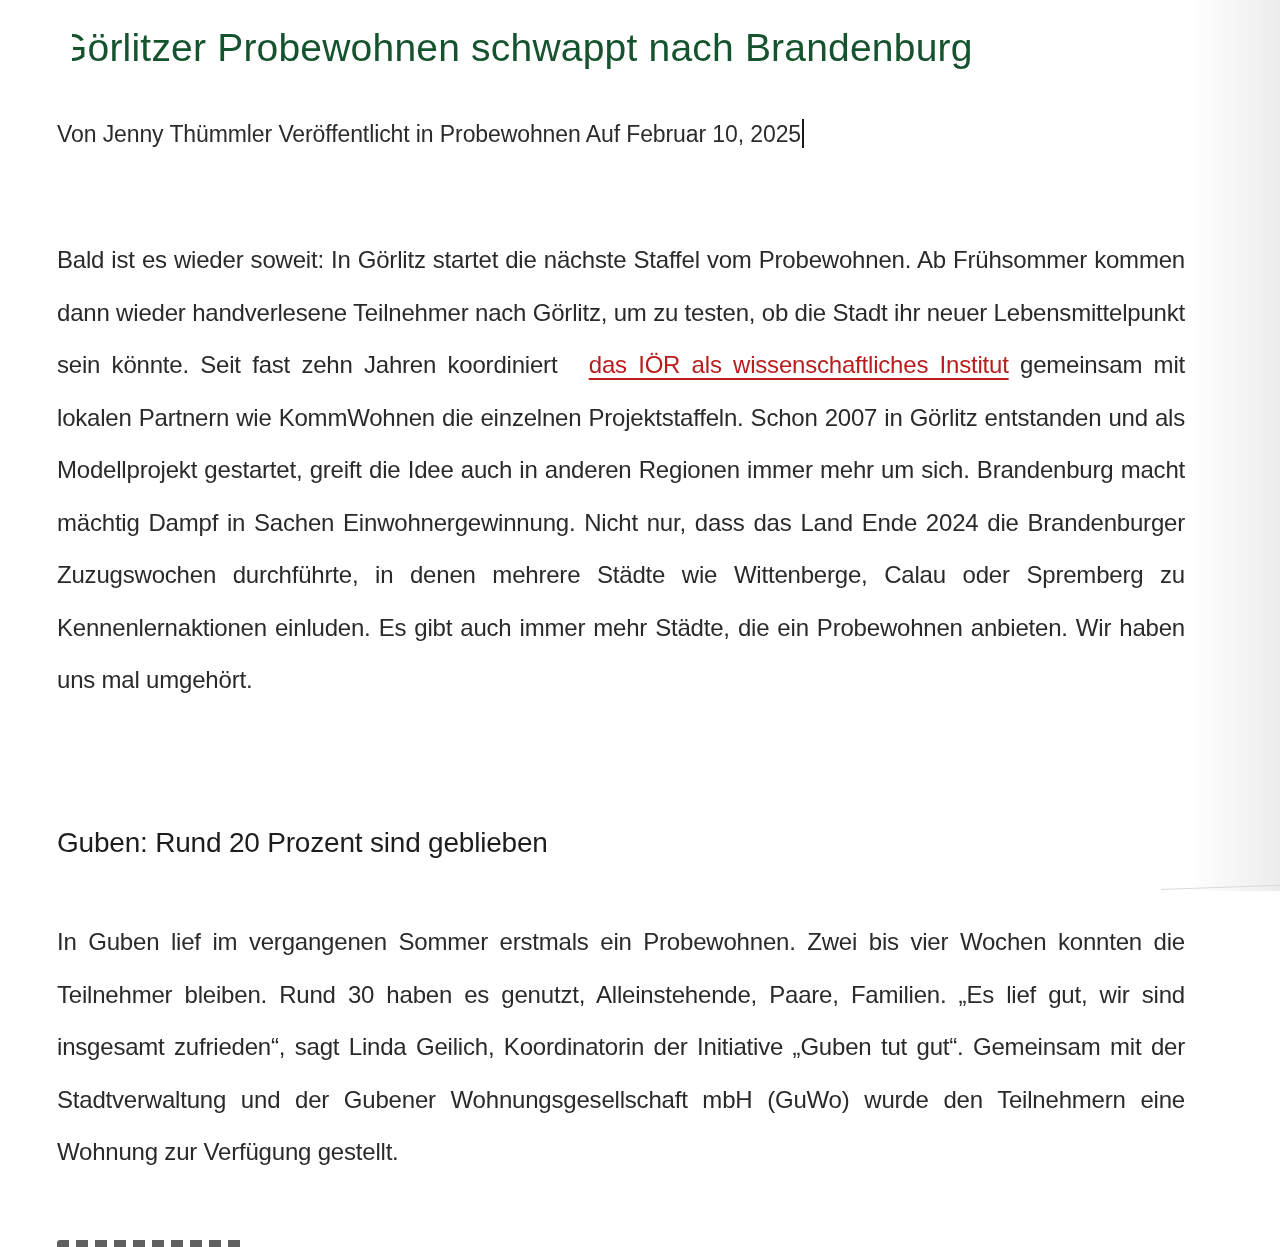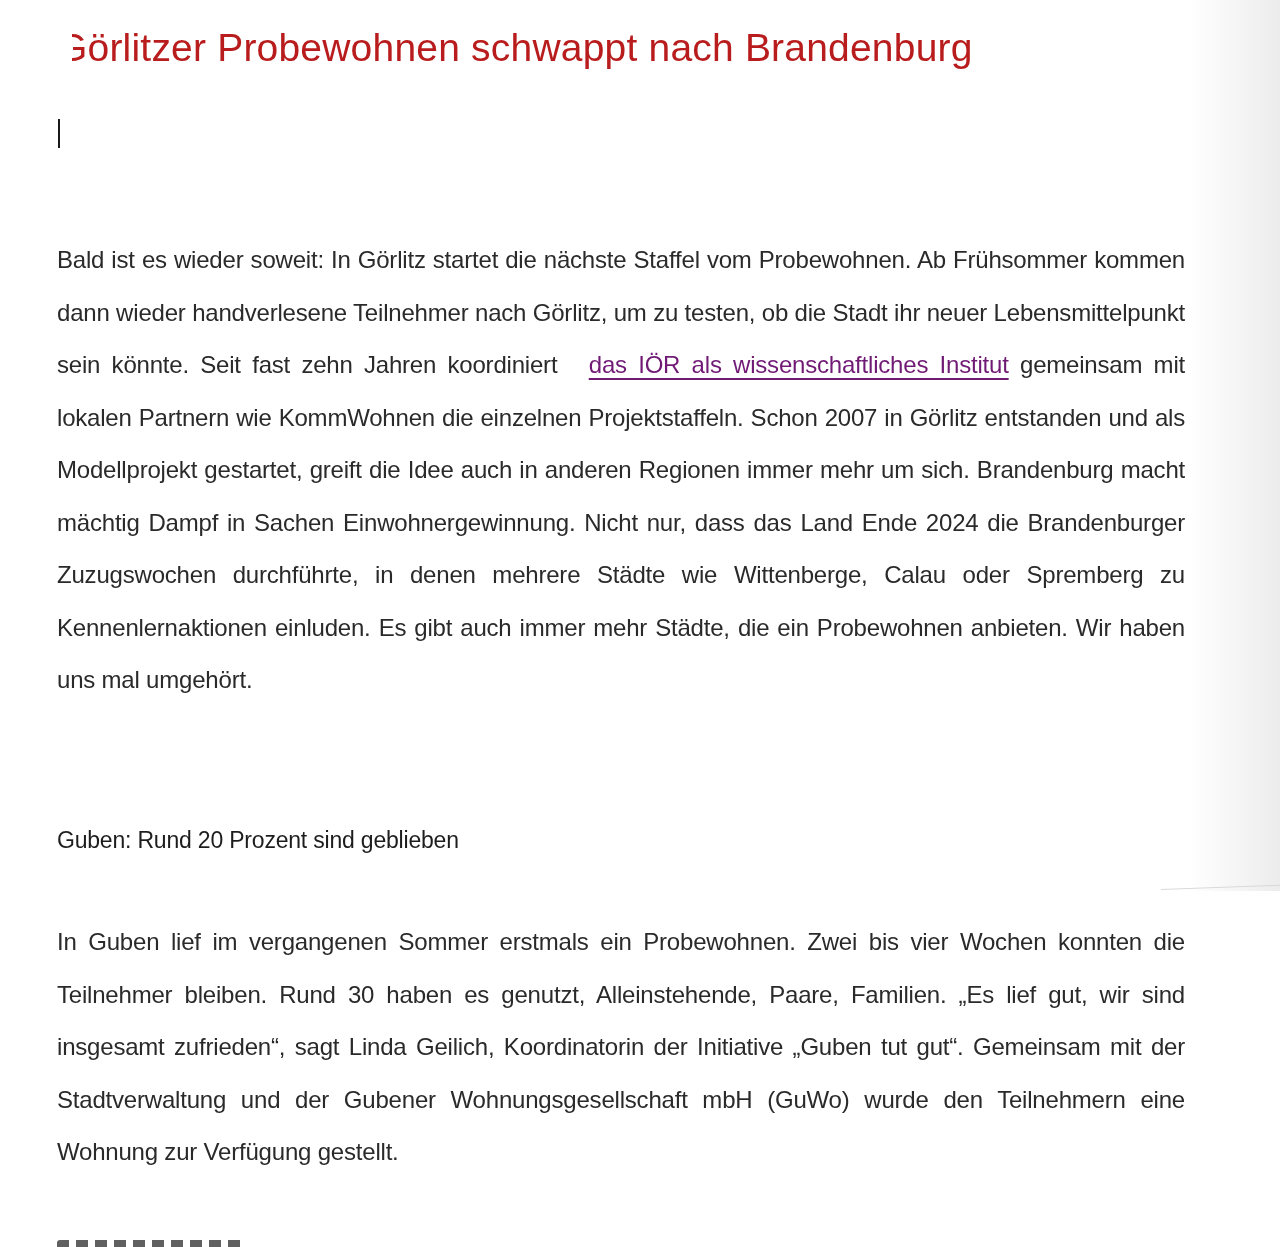--- a/index.html
+++ b/index.html
@@ -22,21 +22,21 @@
     left: 72px; top: 24px;
     width: 1110px; height: 66px;
     overflow: hidden;
   }
   .title-clip h1 {
     margin-left: -15px;
     white-space: nowrap;
     font-size: 39px;
     font-weight: 500;
     letter-spacing: 0.2px;
-    color: #b91c1c;
+    color: #14532d;
     line-height: 1.25;
   }
 
   
   .byline {
     position: absolute;
     left: 57px; top: 119px;
     font-size: 23px;
     color: #2b2b2b;
     letter-spacing: -0.1px;
@@ -59,32 +59,32 @@
     line-height: 52.5px;
     letter-spacing: -0.2px;
     color: #2a2a2a;
     text-align: justify;
     text-align-last: left;
   }
   .para-intro { top: 234px; }
   .para-guben { top: 916px; }
 
   .text-link {
-    color: #701a75;
+    color: #b91c1c;
     text-decoration: underline;
     text-decoration-thickness: 2px;
     text-underline-offset: 5px;
     cursor: pointer;
     margin-left: 20px;
   }
 
   .section-heading {
     position: absolute;
     left: 57px; top: 827px;
-    font-size: 23px;
+    font-size: 28px;
     font-weight: 400;
     letter-spacing: -0.2px;
     color: #1d1d1d;
   }
 
   
   .clipped-line {
     position: absolute;
     left: 57px; top: 1240px;
     width: 188px; height: 7px;
@@ -116,21 +116,21 @@
 </head>
 <body>
 
 <div class="page">
 
   <div class="title-clip">
     <h1>Görlitzer Probewohnen schwappt nach Brandenburg</h1>
   </div>
 
   <div class="byline">
-    <span class="caret"></span>
+    <span>Von Jenny Thümmler Veröffentlicht in Probewohnen Auf Februar 10, 2025</span><span class="caret"></span>
   </div>
 
   <p class="body-para para-intro">
     <span>Bald ist es wieder soweit: In Görlitz startet die nächste Staffel vom Probewohnen. Ab Frühsommer kommen dann wieder handverlesene Teilnehmer nach Görlitz, um zu testen, ob die Stadt ihr neuer Lebensmittelpunkt sein könnte. Seit fast zehn Jahren koordiniert </span><a class="text-link">das IÖR als wissenschaftliches Institut</a><span> gemeinsam mit lokalen Partnern wie KommWohnen die einzelnen Projektstaffeln. Schon 2007 in Görlitz entstanden und als Modellprojekt gestartet, greift die Idee auch in anderen Regionen immer mehr um sich. Brandenburg macht mächtig Dampf in Sachen Einwohnergewinnung. Nicht nur, dass das Land Ende 2024 die Brandenburger Zuzugswochen durchführte, in denen mehrere Städte wie Wittenberge, Calau oder Spremberg zu Kennenlernaktionen einluden. Es gibt auch immer mehr Städte, die ein Probewohnen anbieten. Wir haben uns mal umgehört.</span>
   </p>
 
   <h2 class="section-heading">Guben: Rund 20 Prozent sind geblieben</h2>
 
   <p class="body-para para-guben">In Guben lief im vergangenen Sommer erstmals ein Probewohnen. Zwei bis vier Wochen konnten die Teilnehmer bleiben. Rund 30 haben es genutzt, Alleinstehende, Paare, Familien. „Es lief gut, wir sind insgesamt zufrieden“, sagt Linda Geilich, Koordinatorin der Initiative „Guben tut gut“. Gemeinsam mit der Stadtverwaltung und der Gubener Wohnungsgesellschaft mbH (GuWo) wurde den Teilnehmern eine Wohnung zur Verfügung gestellt.</p>
 

